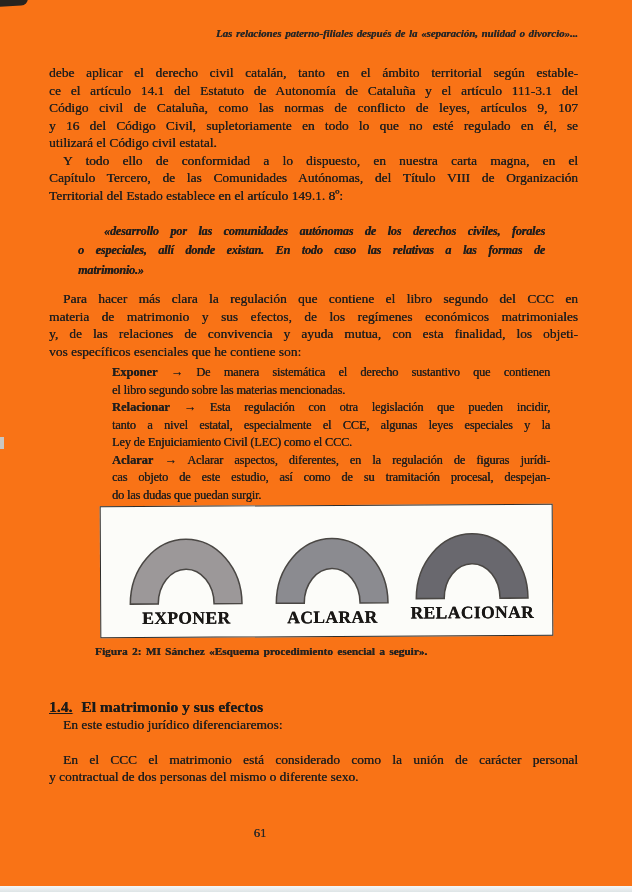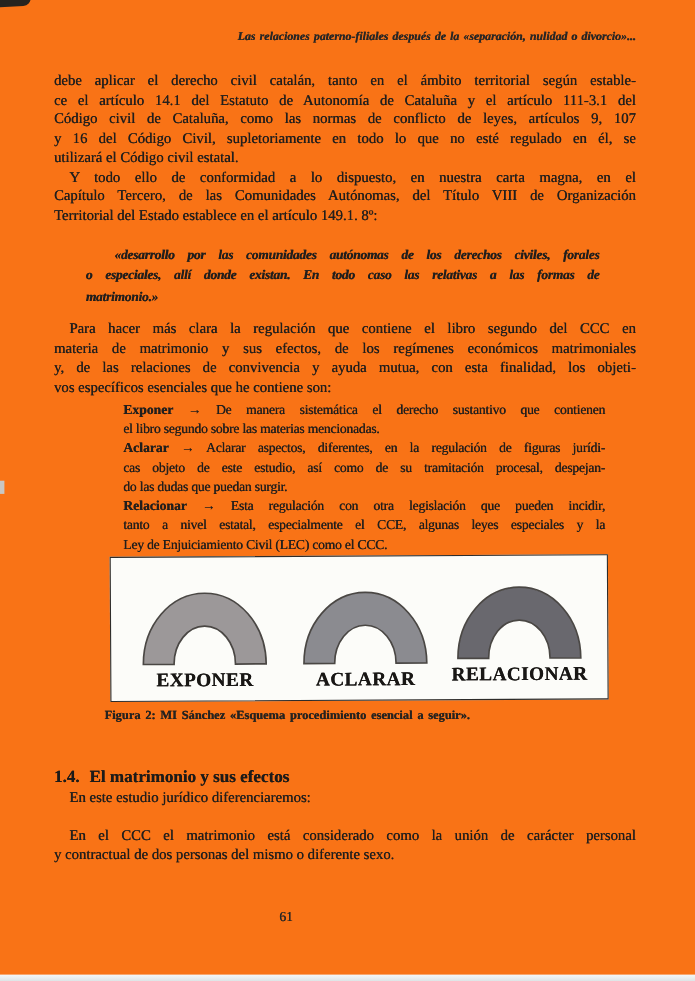--- a/index.html
+++ b/index.html
@@ -34,21 +34,21 @@
   .fig-col.c2{left:156px;}
   .fig-col.c3{left:296px;}
   .fig-col svg{display:block;margin:22px auto 0;width:116px;height:77px;}
   .fig-col.c3 svg{margin-top:18px;}
   .fig-label{margin-top:2px;font-weight:700;font-size:17.5px;letter-spacing:0.4px;color:#191715;}
 
   .caption{margin:8px 0 0 46px;line-height:13px;font-weight:700;font-size:11.3px;
     word-spacing:1.5px;color:#262320;}
 
   .sec-heading{margin:39px 0 0 0;padding:0;line-height:19px;font-weight:700;font-size:15.5px;color:#1d1b19;}
-  .sec-num{margin-right:9px;}
+  .sec-num{margin-right:9px;text-decoration:underline;}
 
   .p4{margin-top:17px;}
   .p5{margin-top:0;}
 
   .page-number{position:absolute;left:0;top:826px;width:520px;text-align:center;
     font-size:12.5px;color:#2a2725;text-shadow:0.3px 0 0 currentColor;}
 
   .smudge{position:absolute;top:-3px;left:-4px;width:32px;height:9px;background:#27241f;
     border-radius:0 0 7px 2px;transform:rotate(-3deg);}
   .scan-tick{position:absolute;left:0;top:437px;width:4px;height:12px;background:#c9c7c2;}
@@ -90,28 +90,28 @@
         <div class="tline">y, de las relaciones de convivencia y ayuda mutua, con esta finalidad, los objeti-</div>
         <div class="tline last">vos específicos esenciales que he contiene son:</div>
       </div>
 
     <div class="objectives">
       <div class="obj-item">
           <div class="tline"><b>Exponer</b> → De manera sistemática el derecho sustantivo que contienen</div>
           <div class="tline last">el libro segundo sobre las materias mencionadas.</div>
         </div>
       <div class="obj-item">
+          <div class="tline"><b>Relacionar</b> → Esta regulación con otra legislación que pueden incidir,</div>
+          <div class="tline">tanto a nivel estatal, especialmente el CCE, algunas leyes especiales y la</div>
+          <div class="tline last">Ley de Enjuiciamiento Civil (LEC) como el CCC.</div>
+        </div>
+      <div class="obj-item">
           <div class="tline"><b>Aclarar</b> → Aclarar aspectos, diferentes, en la regulación de figuras jurídi-</div>
           <div class="tline">cas objeto de este estudio, así como de su tramitación procesal, despejan-</div>
           <div class="tline last">do las dudas que puedan surgir.</div>
-        </div>
-      <div class="obj-item">
-          <div class="tline"><b>Relacionar</b> → Esta regulación con otra legislación que pueden incidir,</div>
-          <div class="tline">tanto a nivel estatal, especialmente el CCE, algunas leyes especiales y la</div>
-          <div class="tline last">Ley de Enjuiciamiento Civil (LEC) como el CCC.</div>
         </div>
     </div>
 
     <div class="figure-box">
       <div class="fig-col c1">
         <svg viewBox="0 0 120 80" xmlns="http://www.w3.org/2000/svg">
           <path d="M2,78 A58,67 0 0 1 118,78 L89,78 A29,36 0 0 0 31,78 Z" fill="#9c9899" stroke="#4a4744" stroke-width="1.6"></path>
         </svg>
         <div class="fig-label">EXPONER</div>
       </div>

